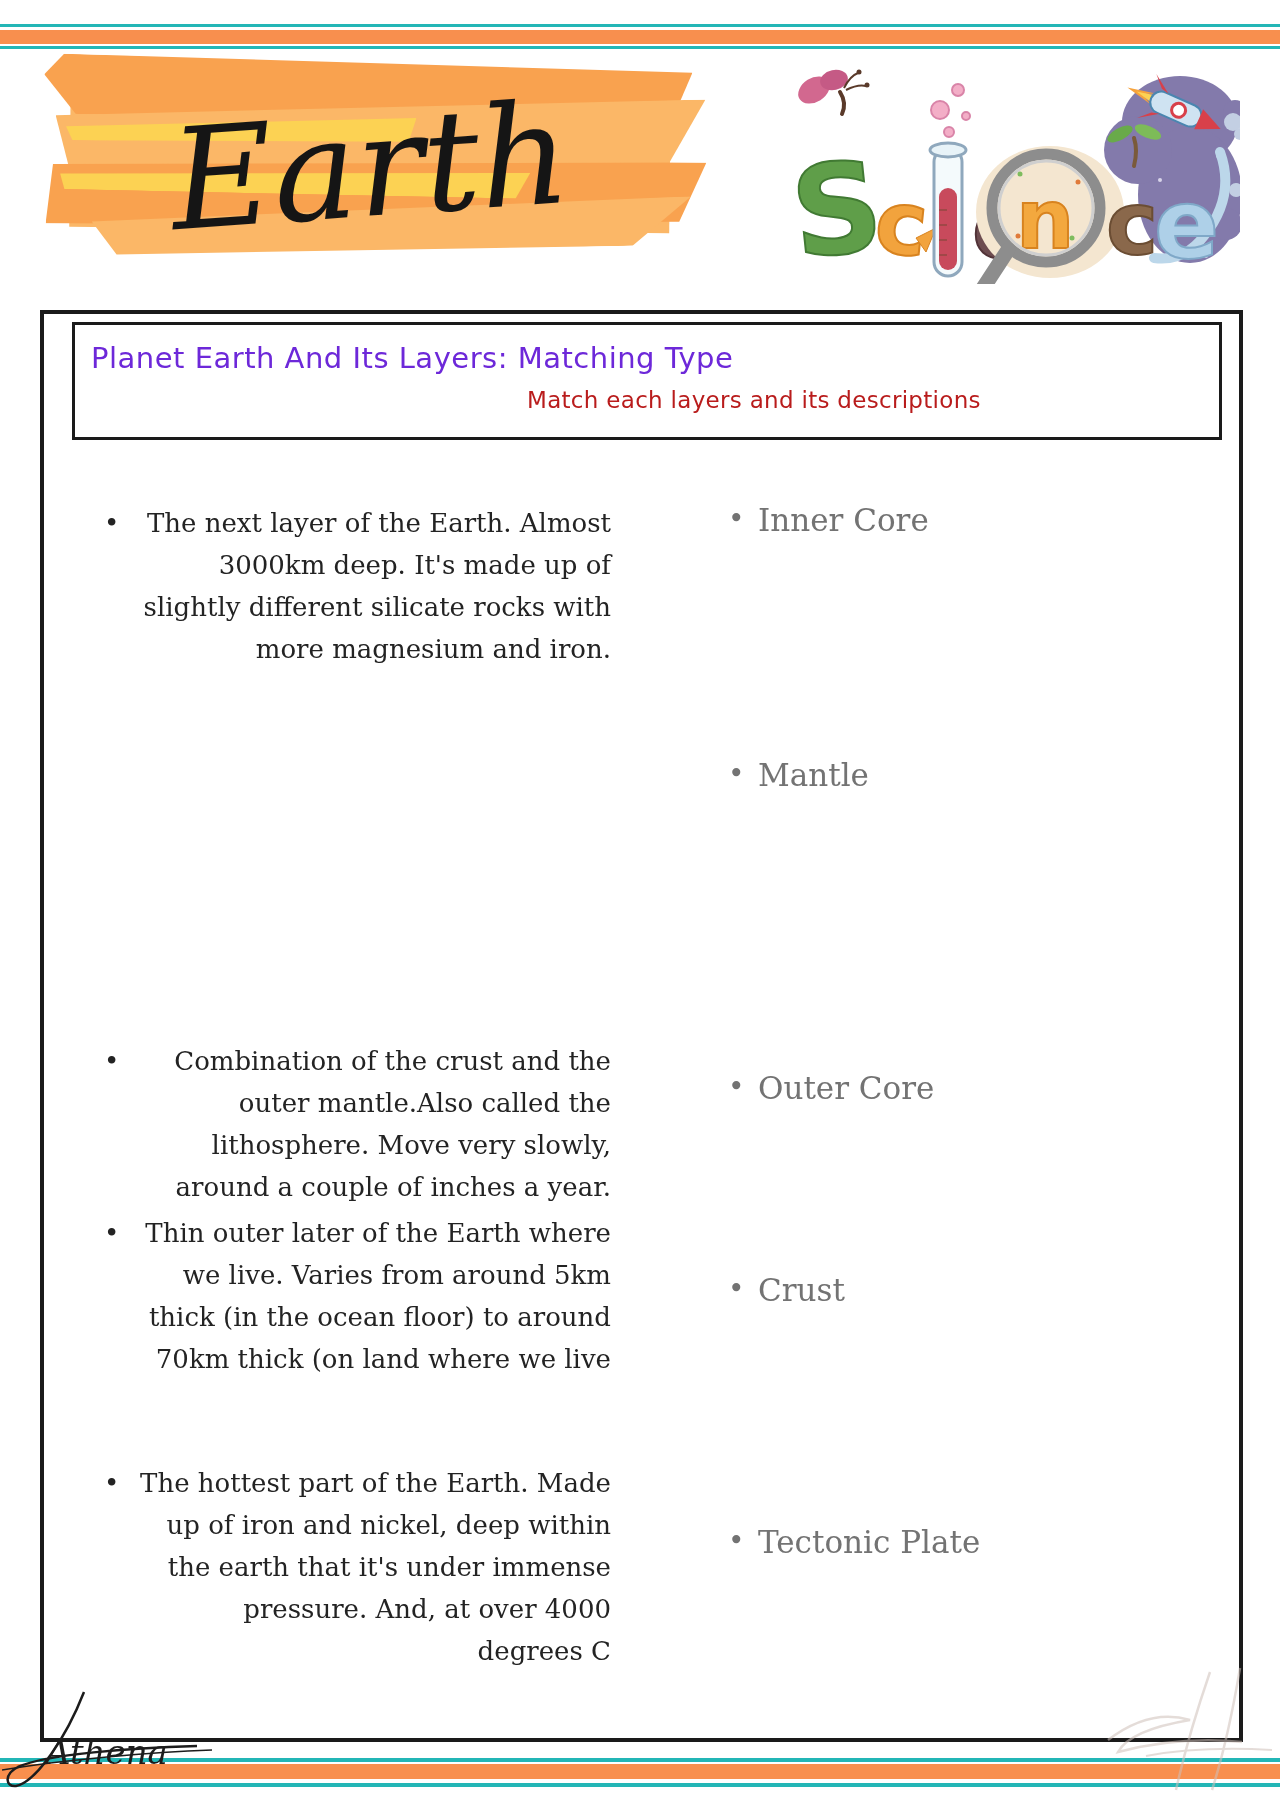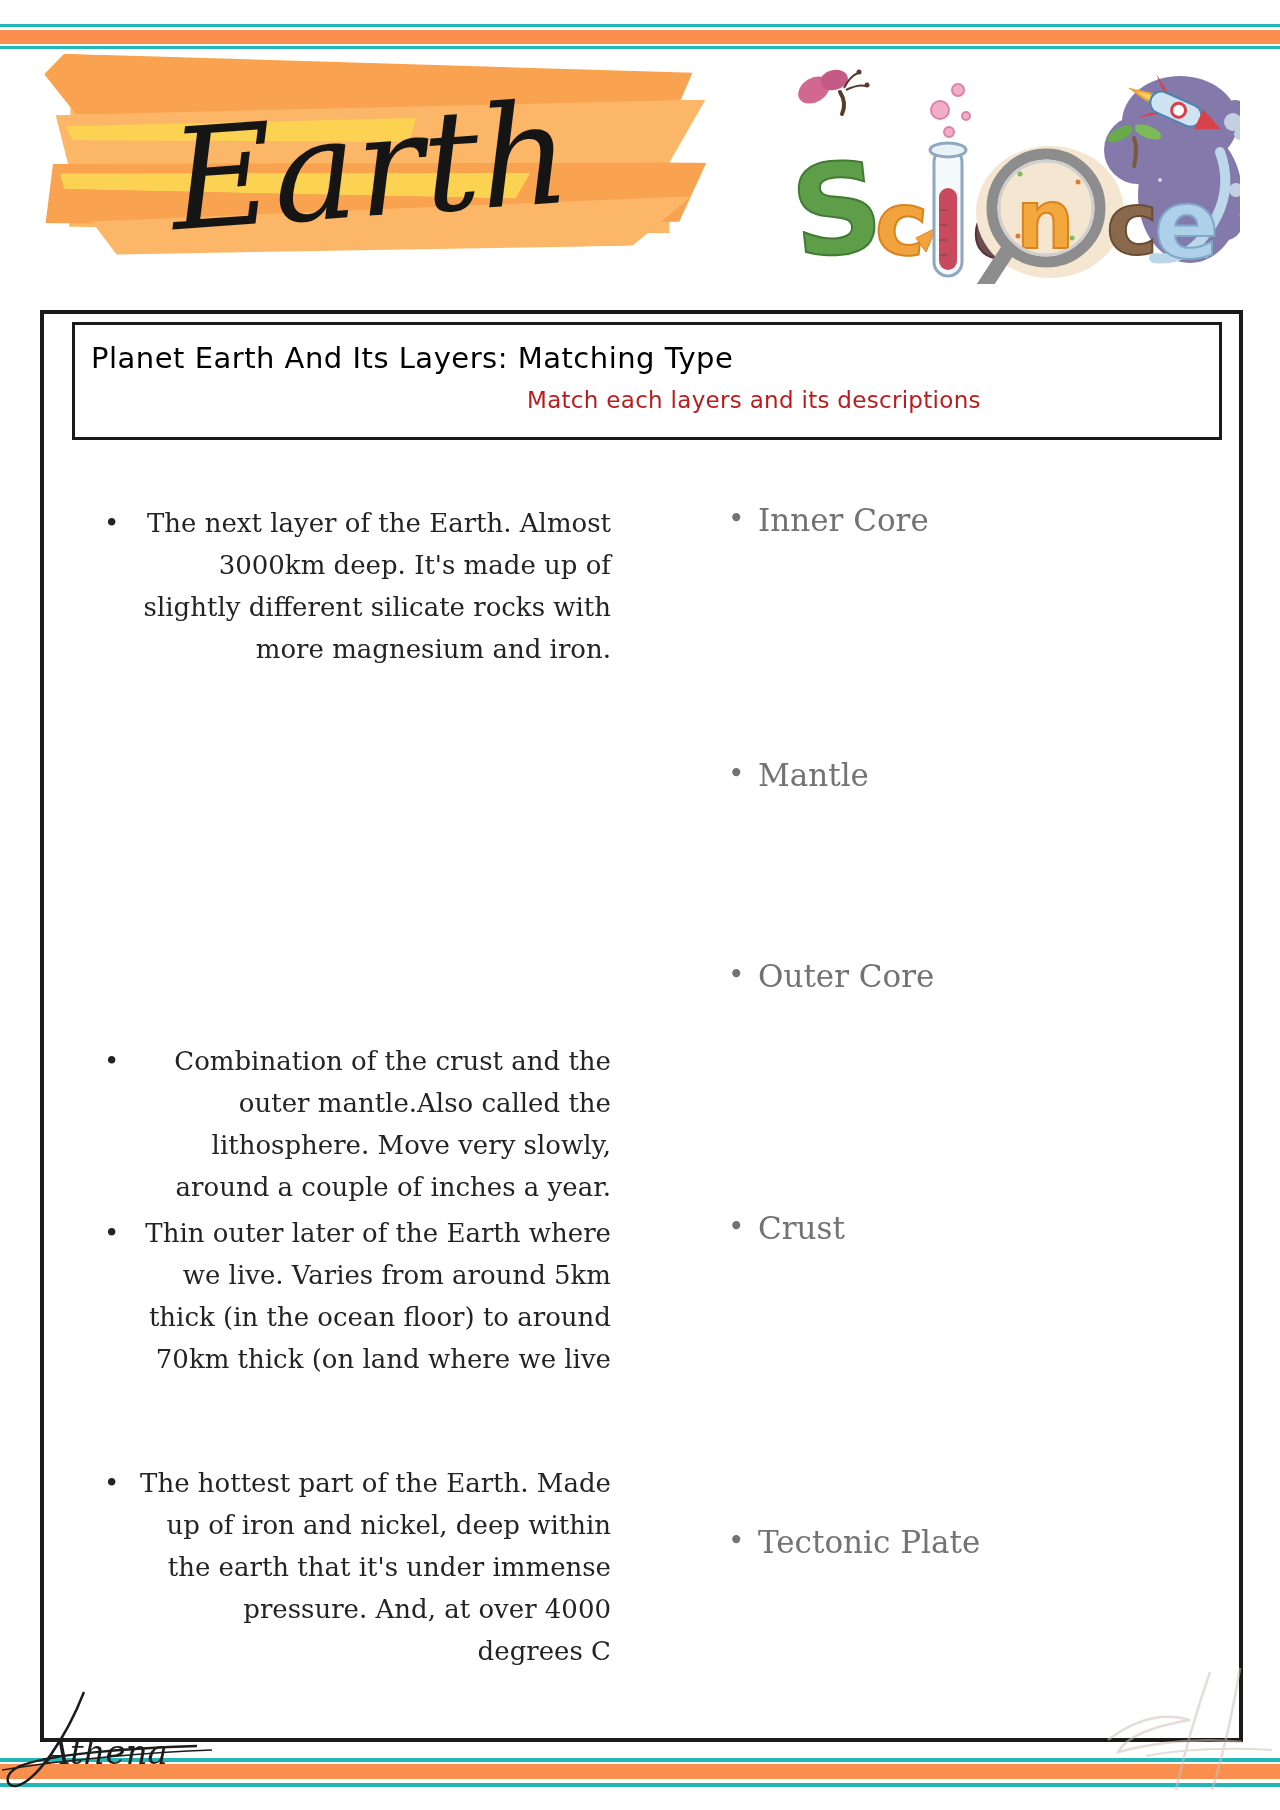--- a/index.html
+++ b/index.html
@@ -47,40 +47,40 @@
        clip-path:polygon(0 20%,100% 0,90% 100%,4% 90%);}
   .earth-svg{position:absolute;left:100px;top:-10px;width:560px;height:230px;}
   
   .science-svg{position:absolute;left:788px;top:60px;width:452px;height:224px;}
   
   .ws-box{position:absolute;left:40px;top:310px;width:1203px;height:1432px;border:4px solid var(--ink);background:transparent;}
   .title-box{position:absolute;left:72px;top:322px;width:1150px;height:118px;border:3px solid var(--ink);}
   .ws-title{
     position:absolute;left:16px;top:14px;
     font-family:"DejaVu Sans", sans-serif;
-    font-size:29px;line-height:38px;letter-spacing:.5px;color:#000000;
+    font-size:29px;line-height:38px;letter-spacing:.5px;color:#6d28d9;
   }
   .ws-subtitle{
     position:absolute;left:452px;top:62px;
     font-family:"DejaVu Sans", sans-serif;
     font-size:23px;letter-spacing:.3px;color:#b91c1c;
   }
   
   .desc{
     position:absolute;left:96px;width:515px;padding-left:34px;
     font-size:26px;line-height:42px;color:var(--text);text-align:right;
   }
   .desc::before{content:"\2022";position:absolute;left:8px;top:0;font-size:26px;}
   .d0{top:502px;}.d1{top:752px;}.d2{top:1002px;margin-top:38px;}.d3{top:1212px;}.d4{top:1462px;}
   .term{
     position:absolute;left:722px;padding-left:36px;
     font-size:31px;line-height:40px;color:#737373;
   }
   .term::before{content:"\2022";position:absolute;left:6px;top:-1px;font-size:28px;}
-  .t0{top:500px;}.t1{top:755px;}.t2{top:956px;}.t3{top:1208px;text-align:right;}.t4{top:1522px;text-align:right;}
+  .t0{top:500px;}.t1{top:755px;}.t2{top:1068px;}.t3{top:1270px;text-align:right;}.t4{top:1522px;text-align:right;}
   
   .signature-svg{position:absolute;left:2px;top:1686px;width:330px;height:116px;z-index:5;}
   .watermark-svg{position:absolute;left:1088px;top:1658px;width:192px;height:150px;z-index:4;opacity:.55;}
 </style>
 </head>
 <body>
 
 <div class="page">
 
   <div class="stripe t-teal1"></div>

